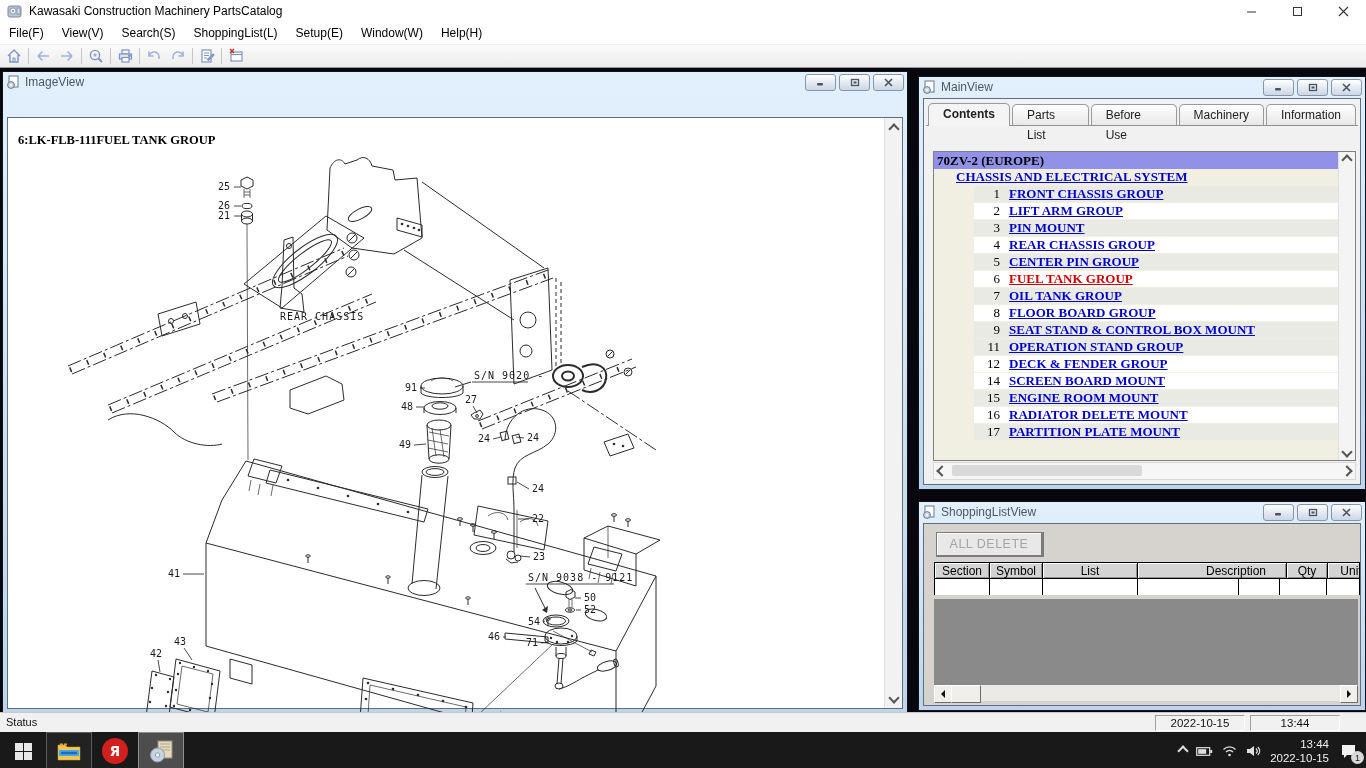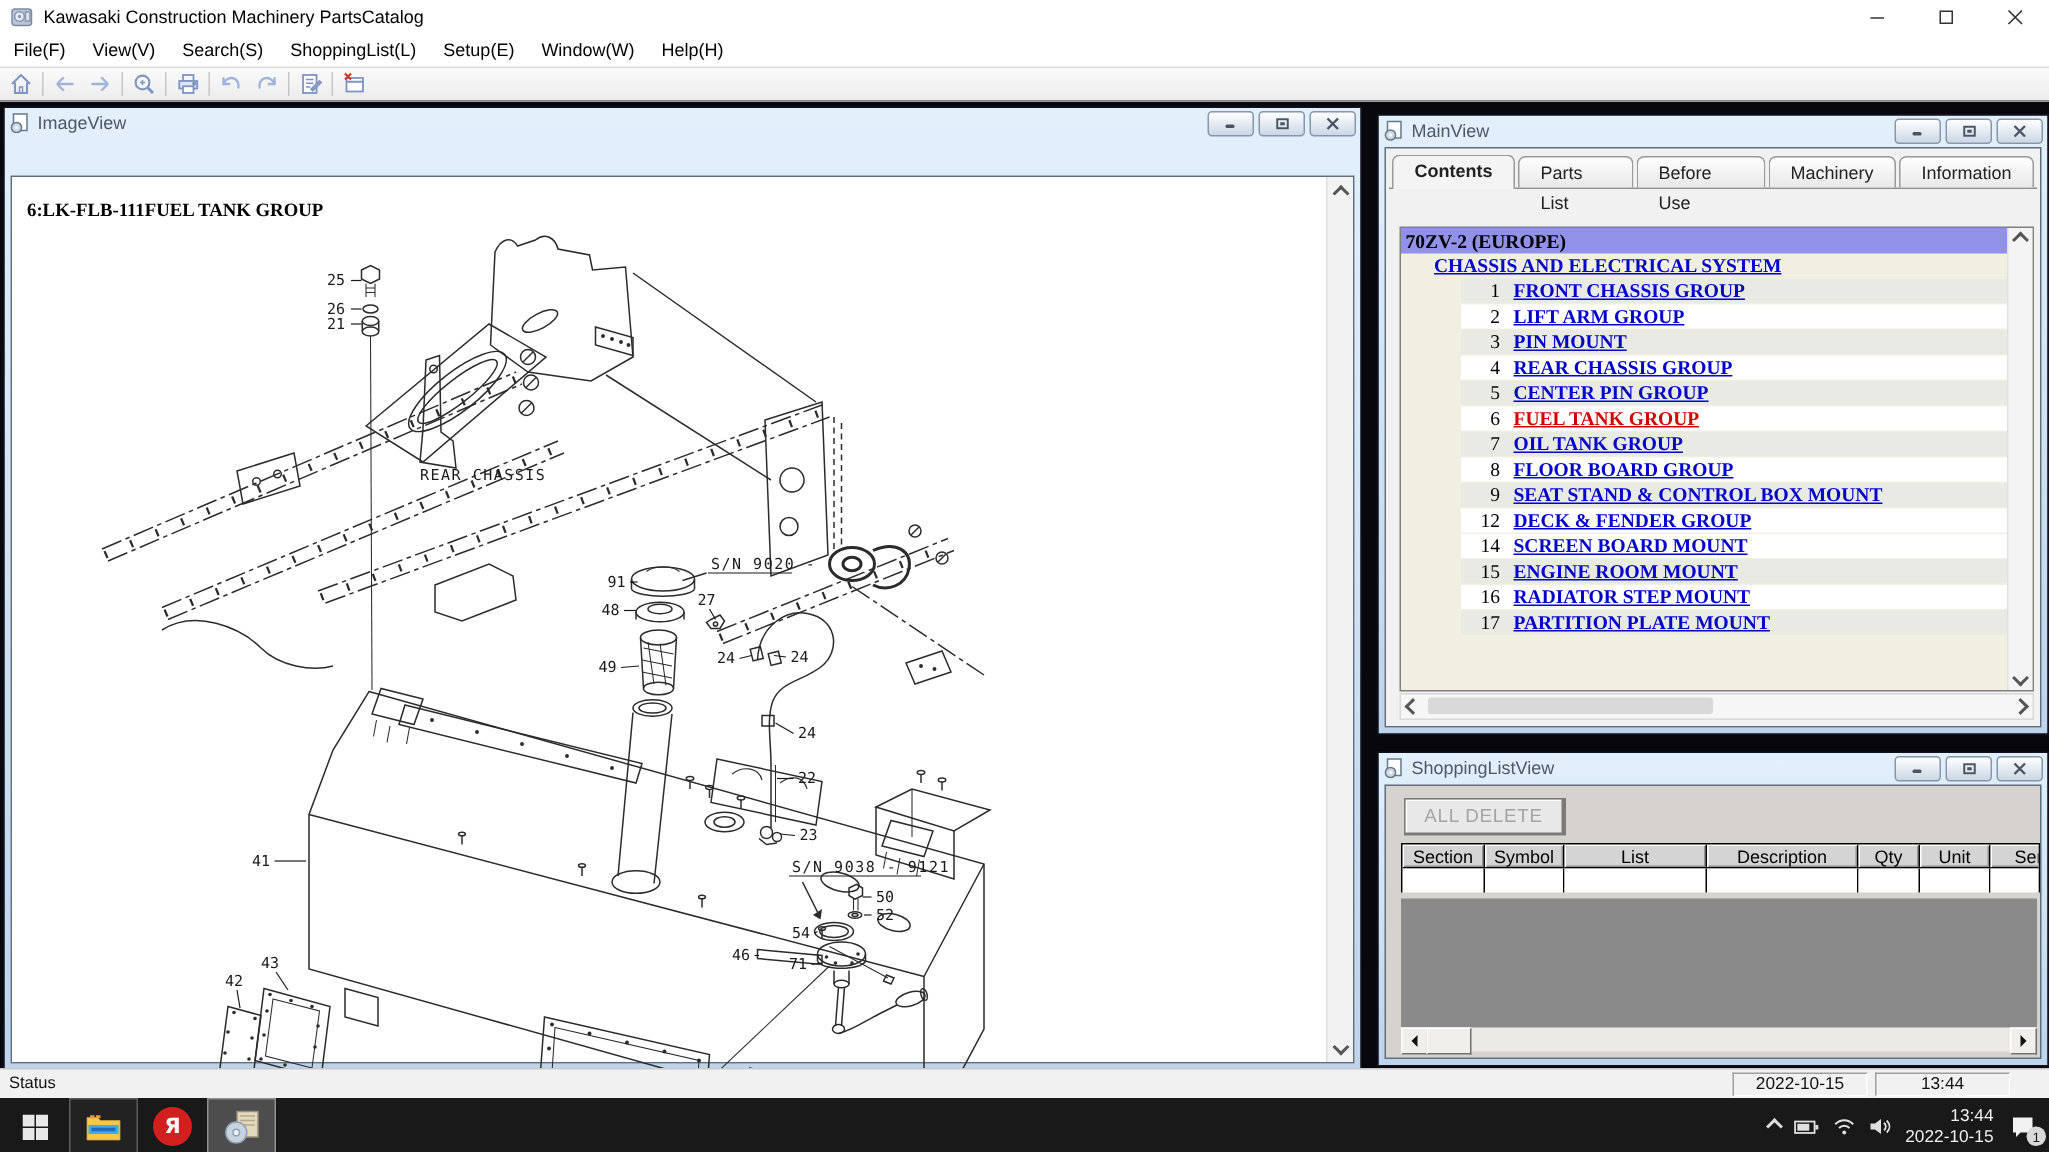--- a/index.html
+++ b/index.html
@@ -626,20 +626,27 @@
               </div>
               <div class="crow">
                 <span class="indent"></span>
                 <div class="strip alt">
                   <span class="num">9</span>
                   <span class="clink">SEAT STAND &amp; CONTROL BOX MOUNT</span>
                 </div>
               </div>
               <div class="crow">
                 <span class="indent"></span>
+                <div class="strip alt">
+                  <span class="num">11</span>
+                  <span class="clink">OPERATION STAND GROUP</span>
+                </div>
+              </div>
+              <div class="crow">
+                <span class="indent"></span>
                 <div class="strip">
                   <span class="num">12</span>
                   <span class="clink">DECK &amp; FENDER GROUP</span>
                 </div>
               </div>
               <div class="crow">
                 <span class="indent"></span>
                 <div class="strip">
                   <span class="num">14</span>
                   <span class="clink">SCREEN BOARD MOUNT</span>
@@ -649,21 +656,21 @@
                 <span class="indent"></span>
                 <div class="strip alt">
                   <span class="num">15</span>
                   <span class="clink">ENGINE ROOM MOUNT</span>
                 </div>
               </div>
               <div class="crow">
                 <span class="indent"></span>
                 <div class="strip">
                   <span class="num">16</span>
-                  <span class="clink">RADIATOR STEP MOUNT</span>
+                  <span class="clink">RADIATOR DELETE MOUNT</span>
                 </div>
               </div>
               <div class="crow">
                 <span class="indent"></span>
                 <div class="strip alt">
                   <span class="num">17</span>
                   <span class="clink">PARTITION PLATE MOUNT</span>
                 </div>
               </div>
             </div>
@@ -714,21 +721,21 @@
           </svg>
       </div>
     </div>
     <div class="cbody">
       <div id="alldelete">ALL DELETE</div>
       <div id="slv-table">
         <div class="hdr">
             <div class="hcell" style="width: 54px;">Section</div>
             <div class="hcell" style="width: 52px;">Symbol</div>
             <div class="hcell" style="width: 94px;">List</div>
-            <div class="hcell" style="width: 100px;">Description</div>
+            <div class="hcell" style="width: 100px; padding-left: 48px;">Description</div>
             <div class="hcell" style="width: 40px;">Qty</div>
             <div class="hcell" style="width: 46px;">Unit</div>
             <div class="hcell" style="width: 60px;">Seria</div>
           </div>
         <div class="hdr">
             <div class="rcell" style="width: 54px;"></div>
             <div class="rcell" style="width: 52px;"></div>
             <div class="rcell" style="width: 94px;"></div>
             <div class="rcell" style="width: 100px;"></div>
             <div class="rcell" style="width: 40px;"></div>

